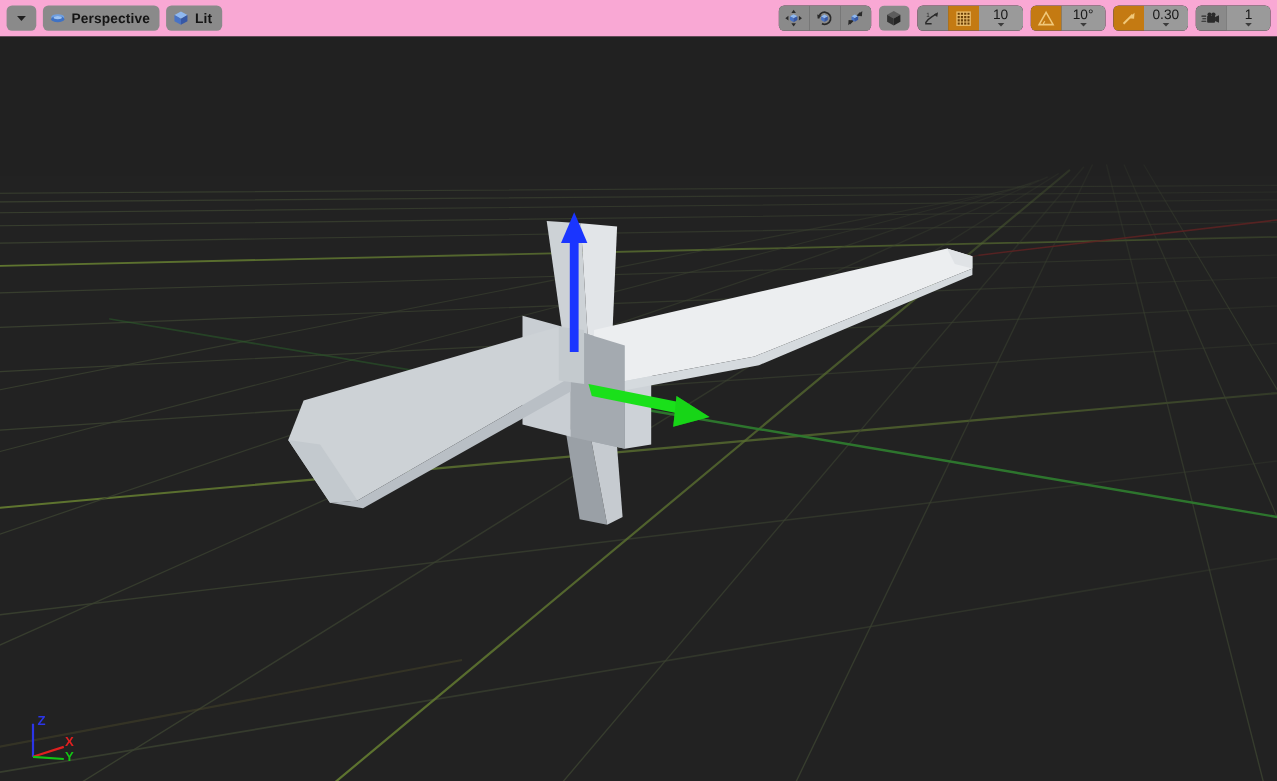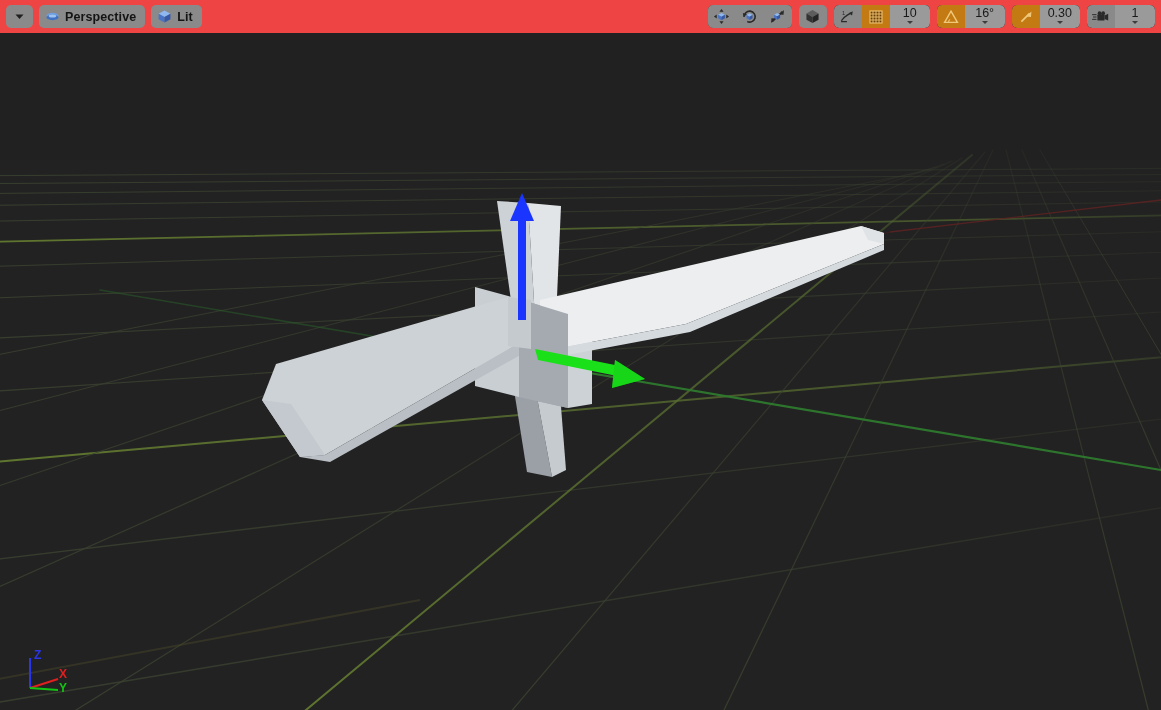--- a/index.html
+++ b/index.html
@@ -21,21 +21,21 @@
 
   
   #mesh { position:absolute; left:0; top:0; width:1161px; height:710px; }
 
   
   #axis-indicator { position:absolute; left:18px; bottom:12px;
                     width:64px; height:52px; }
 
   
   #toolbar { position:absolute; left:0; top:0; width:1161px; height:33px;
-             background:#ef4444; display:flex; align-items:center;
+             background:#f9a8d4; display:flex; align-items:center;
              padding:0 6px; z-index:40; }
   .tb-left { display:flex; align-items:center; gap:6px; }
   .tb-right { display:flex; align-items:center; gap:7px; margin-left:auto; }
 
   .grp { display:flex; align-items:center; background:#3f3f3f;
          border-radius:5px; height:23px; padding:0; overflow:hidden; }
 
   .btn { display:flex; align-items:center; justify-content:center;
          height:23px; background:#8a8a8a; border-radius:5px;
          color:#1b1b1b; font-size:12px; cursor:pointer; }
@@ -300,21 +300,21 @@
 
       <div class="grp">
         <div class="pair">
           <div class="seg on">
             <svg class="icon" width="16" height="16" viewBox="0 0 16 16">
               <polygon points="8,2.2 14.4,13.4 1.6,13.4" fill="none" stroke="#f0c87a" stroke-width="1.4"></polygon>
               <path d="M5.6,13.4 A3.2,3.2 0 0 1 7.0,10.4" stroke="#f0c87a" stroke-width="1.1" fill="none"></path>
             </svg>
           </div>
           <div class="numbox">
-            <span class="v">16°</span>
+            <span class="v">10°</span>
             <span class="caret"></span>
           </div>
         </div>
       </div>
 
       <div class="grp">
         <div class="pair">
           <div class="seg on">
             <svg class="icon" width="16" height="16" viewBox="0 0 16 16">
               <line x1="3.4" y1="12.6" x2="11.6" y2="4.4" stroke="#f0c87a" stroke-width="1.8"></line>

